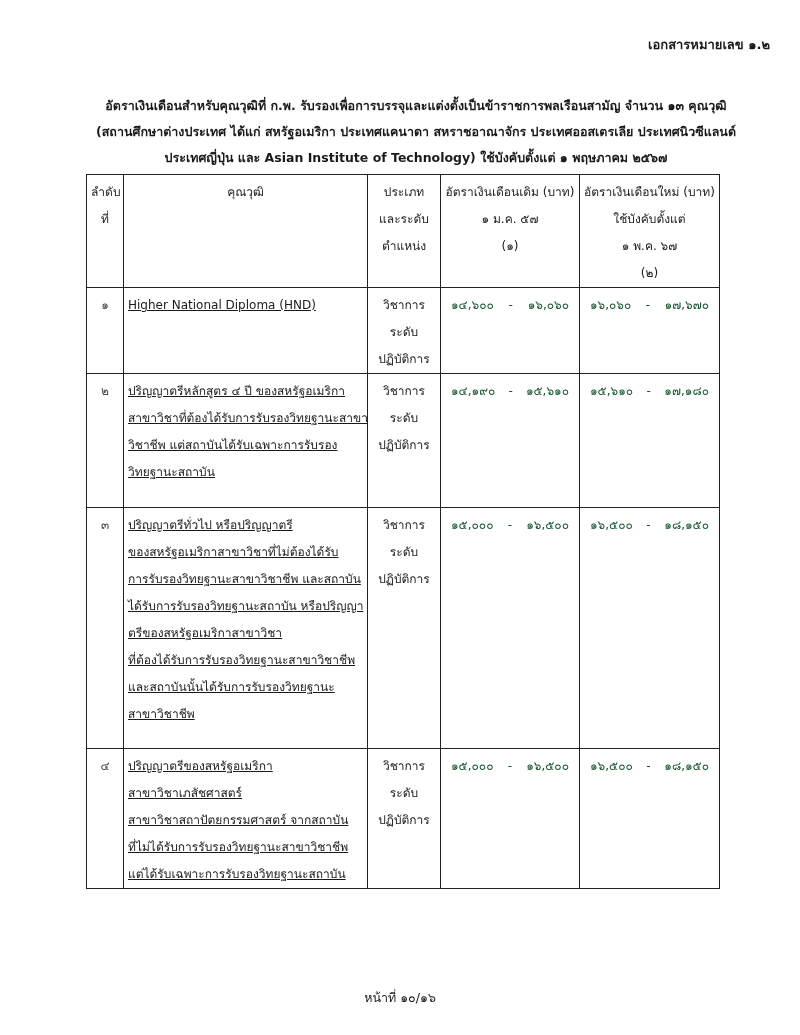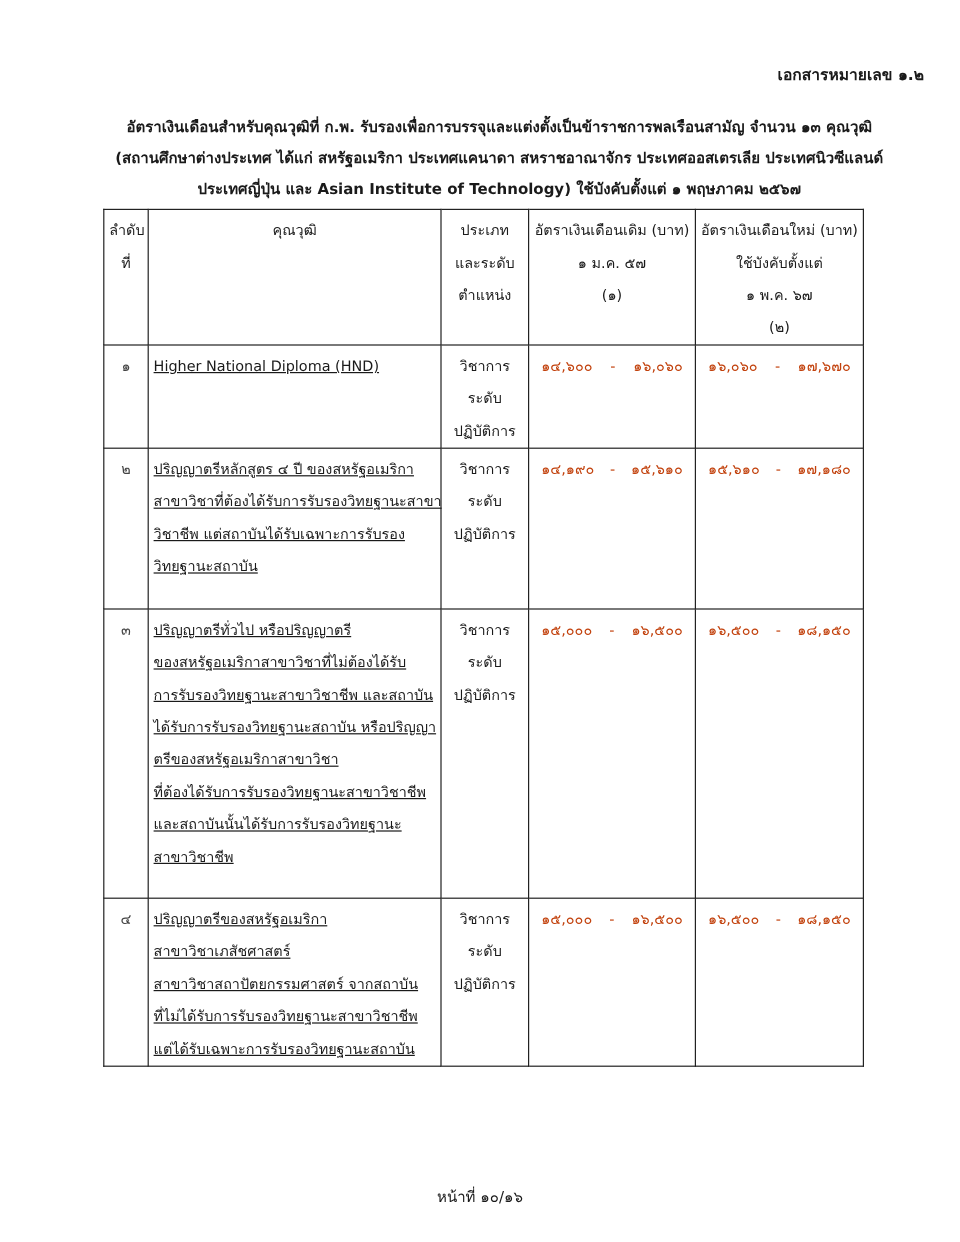--- a/index.html
+++ b/index.html
@@ -2,21 +2,21 @@
 <html><head>
 <meta charset="utf-8">
 <style>
   html, body { margin: 0; padding: 0; background: #ffffff; }
   body {
     width: 800px; height: 1035px; position: relative; overflow: hidden;
     font-family: "DejaVu Sans", "Liberation Sans", sans-serif;
     color: #1a1a1a;
   }
   .docnum {
-    position: absolute; top: 52px; right: 30px;
+    position: absolute; top: 34px; right: 30px;
     font-size: 13px; font-weight: bold;
   }
   .heading {
     position: absolute; top: 93px; left: 16px; width: 800px;
     text-align: center; font-size: 12.5px; font-weight: bold; line-height: 26px;
   }
   .heading div { white-space: nowrap; }
   table.main {
     position: absolute; top: 174px; left: 86px;
     width: 630px; border-collapse: collapse; table-layout: fixed;
@@ -26,21 +26,21 @@
     border: 1.5px solid #222; vertical-align: top;
     padding: 4px 4px 0 4px; line-height: 27px;
   }
   table.main th { font-weight: normal; text-align: center; }
   .c-no { width: 28px; text-align: center; }
   .c-q { width: 235px; text-align: left; }
   .c-t { width: 64px; text-align: center; }
   .c-o { width: 130px; text-align: center; }
   .c-n { width: 131px; text-align: center; }
   .qline { display: block; white-space: nowrap; text-decoration: underline; }
-  .rng { display: flex; justify-content: space-between; padding: 0 6px; color: #c2410c; }
+  .rng { display: flex; justify-content: space-between; padding: 0 6px; color: #14532d; }
   .rng span { white-space: nowrap; }
   tr.h { height: 105px; }
   tr.r1 { height: 79px; }
   tr.r2 { height: 134px; }
   tr.r3 { height: 241px; }
   tr.r4 { height: 140px; }
   td.no { color: #444; }
   .hdline { display: block; white-space: nowrap; }
   .pageno {
     position: absolute; top: 988px; left: 0; width: 800px; text-align: center;

